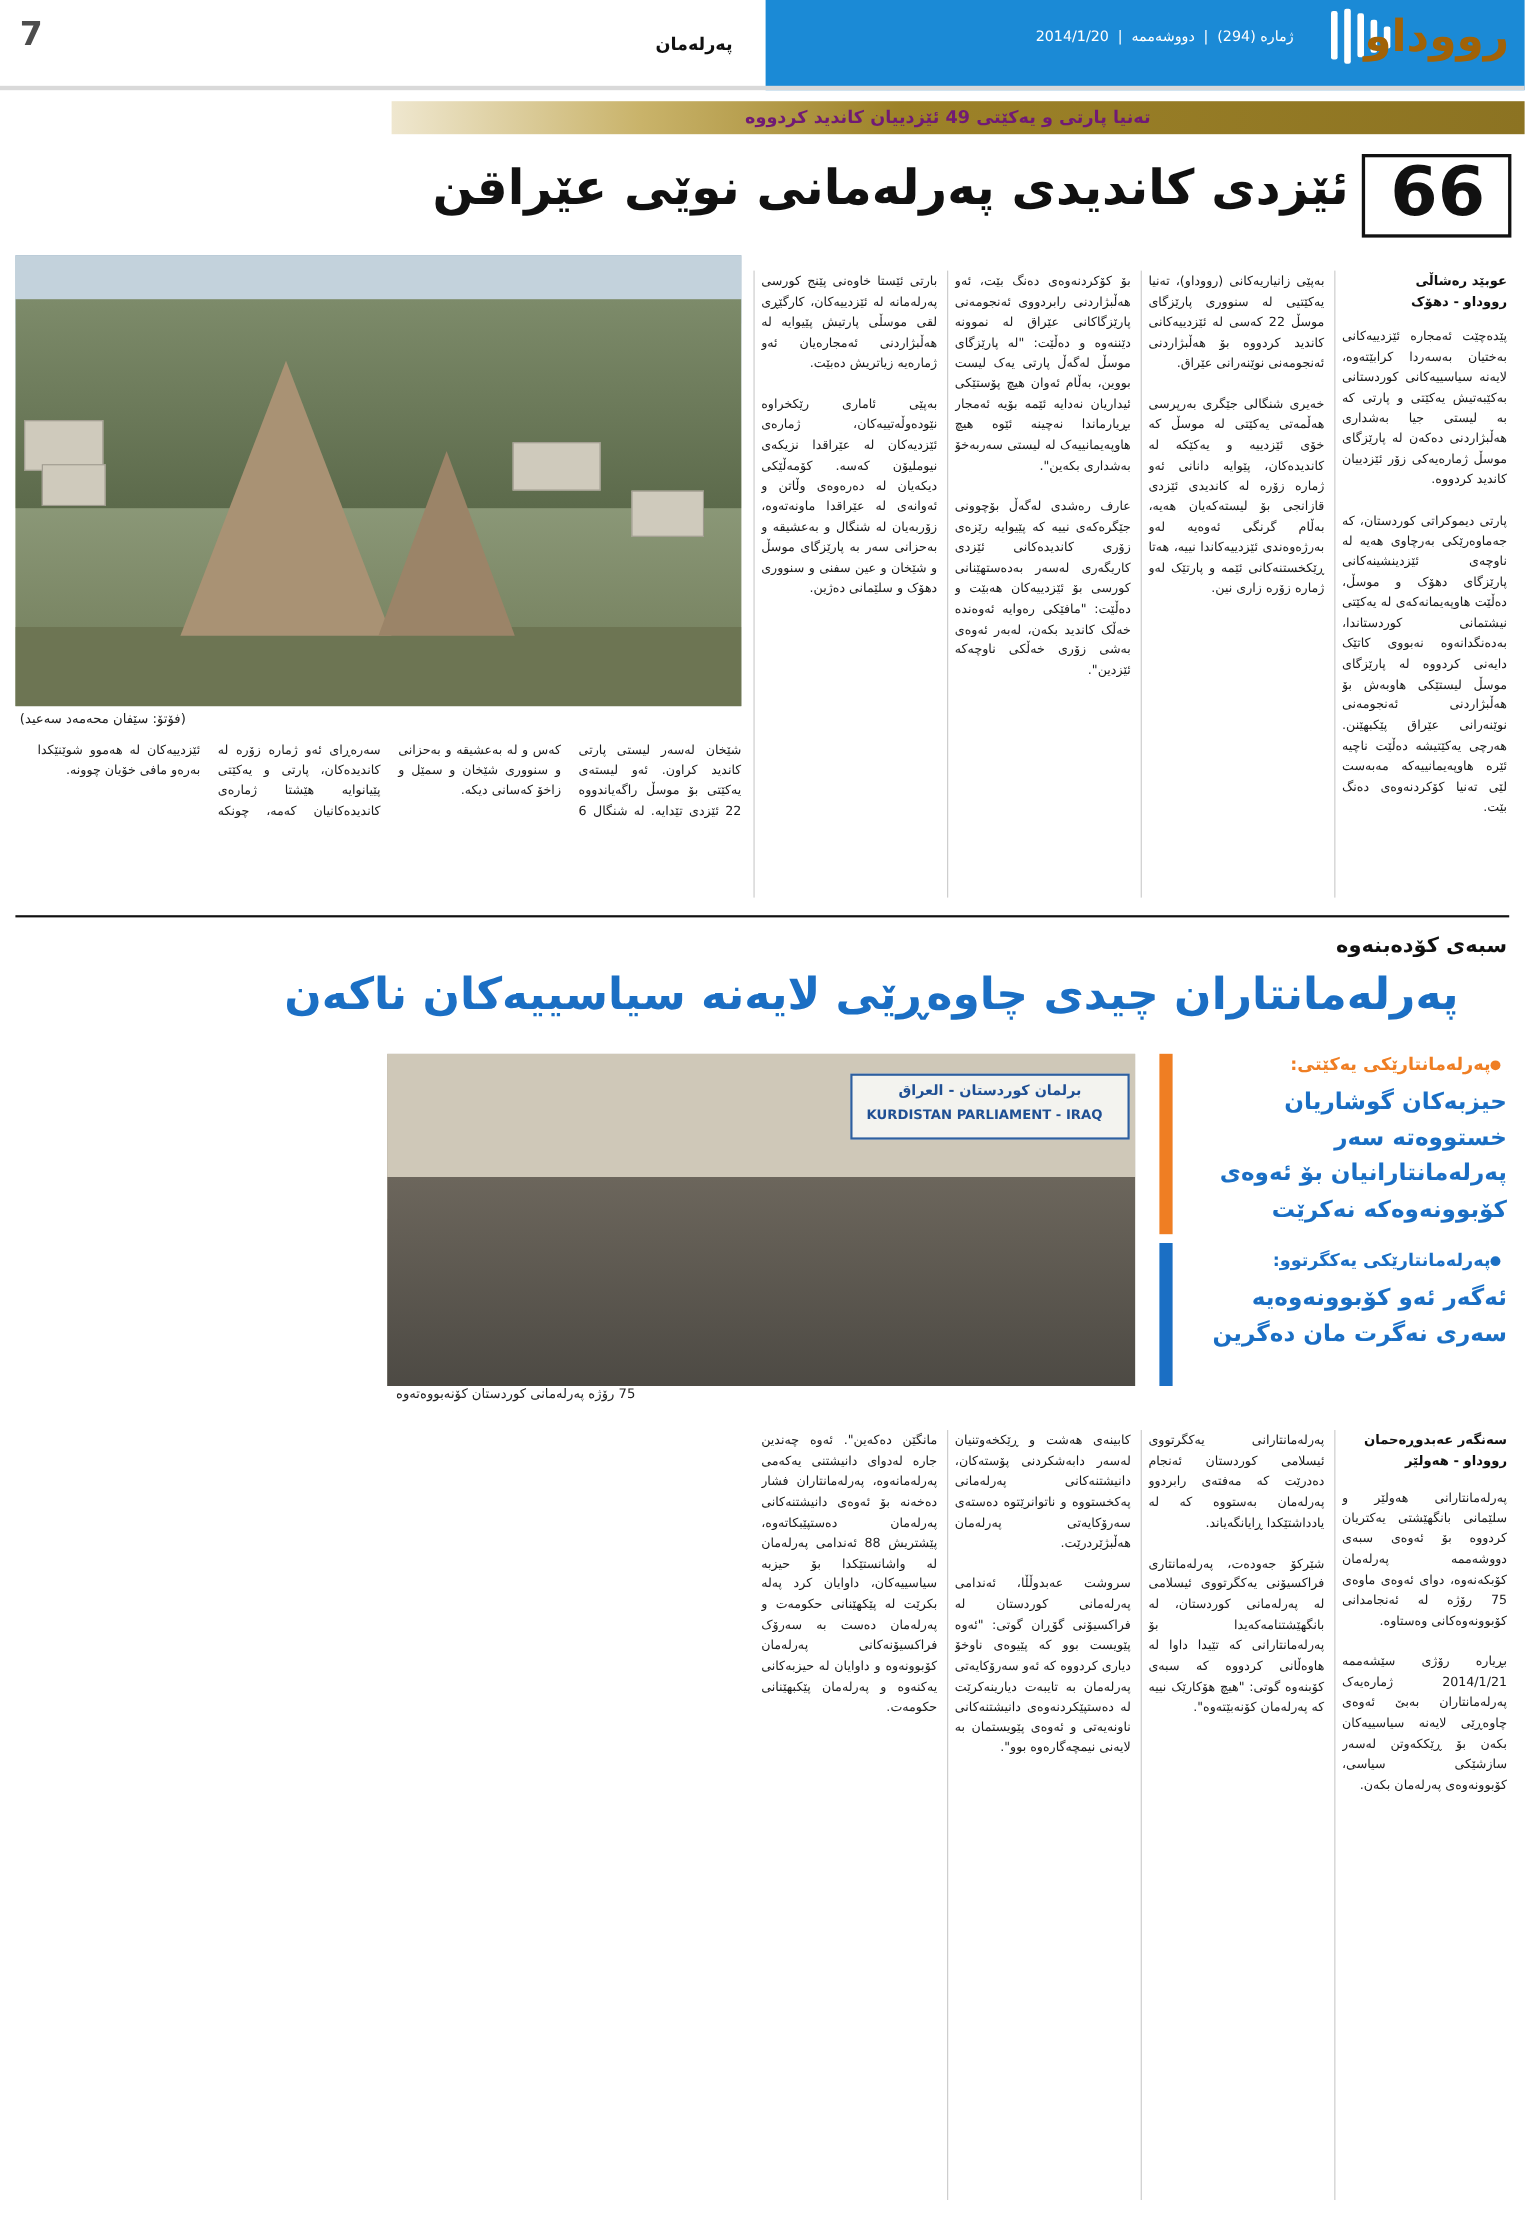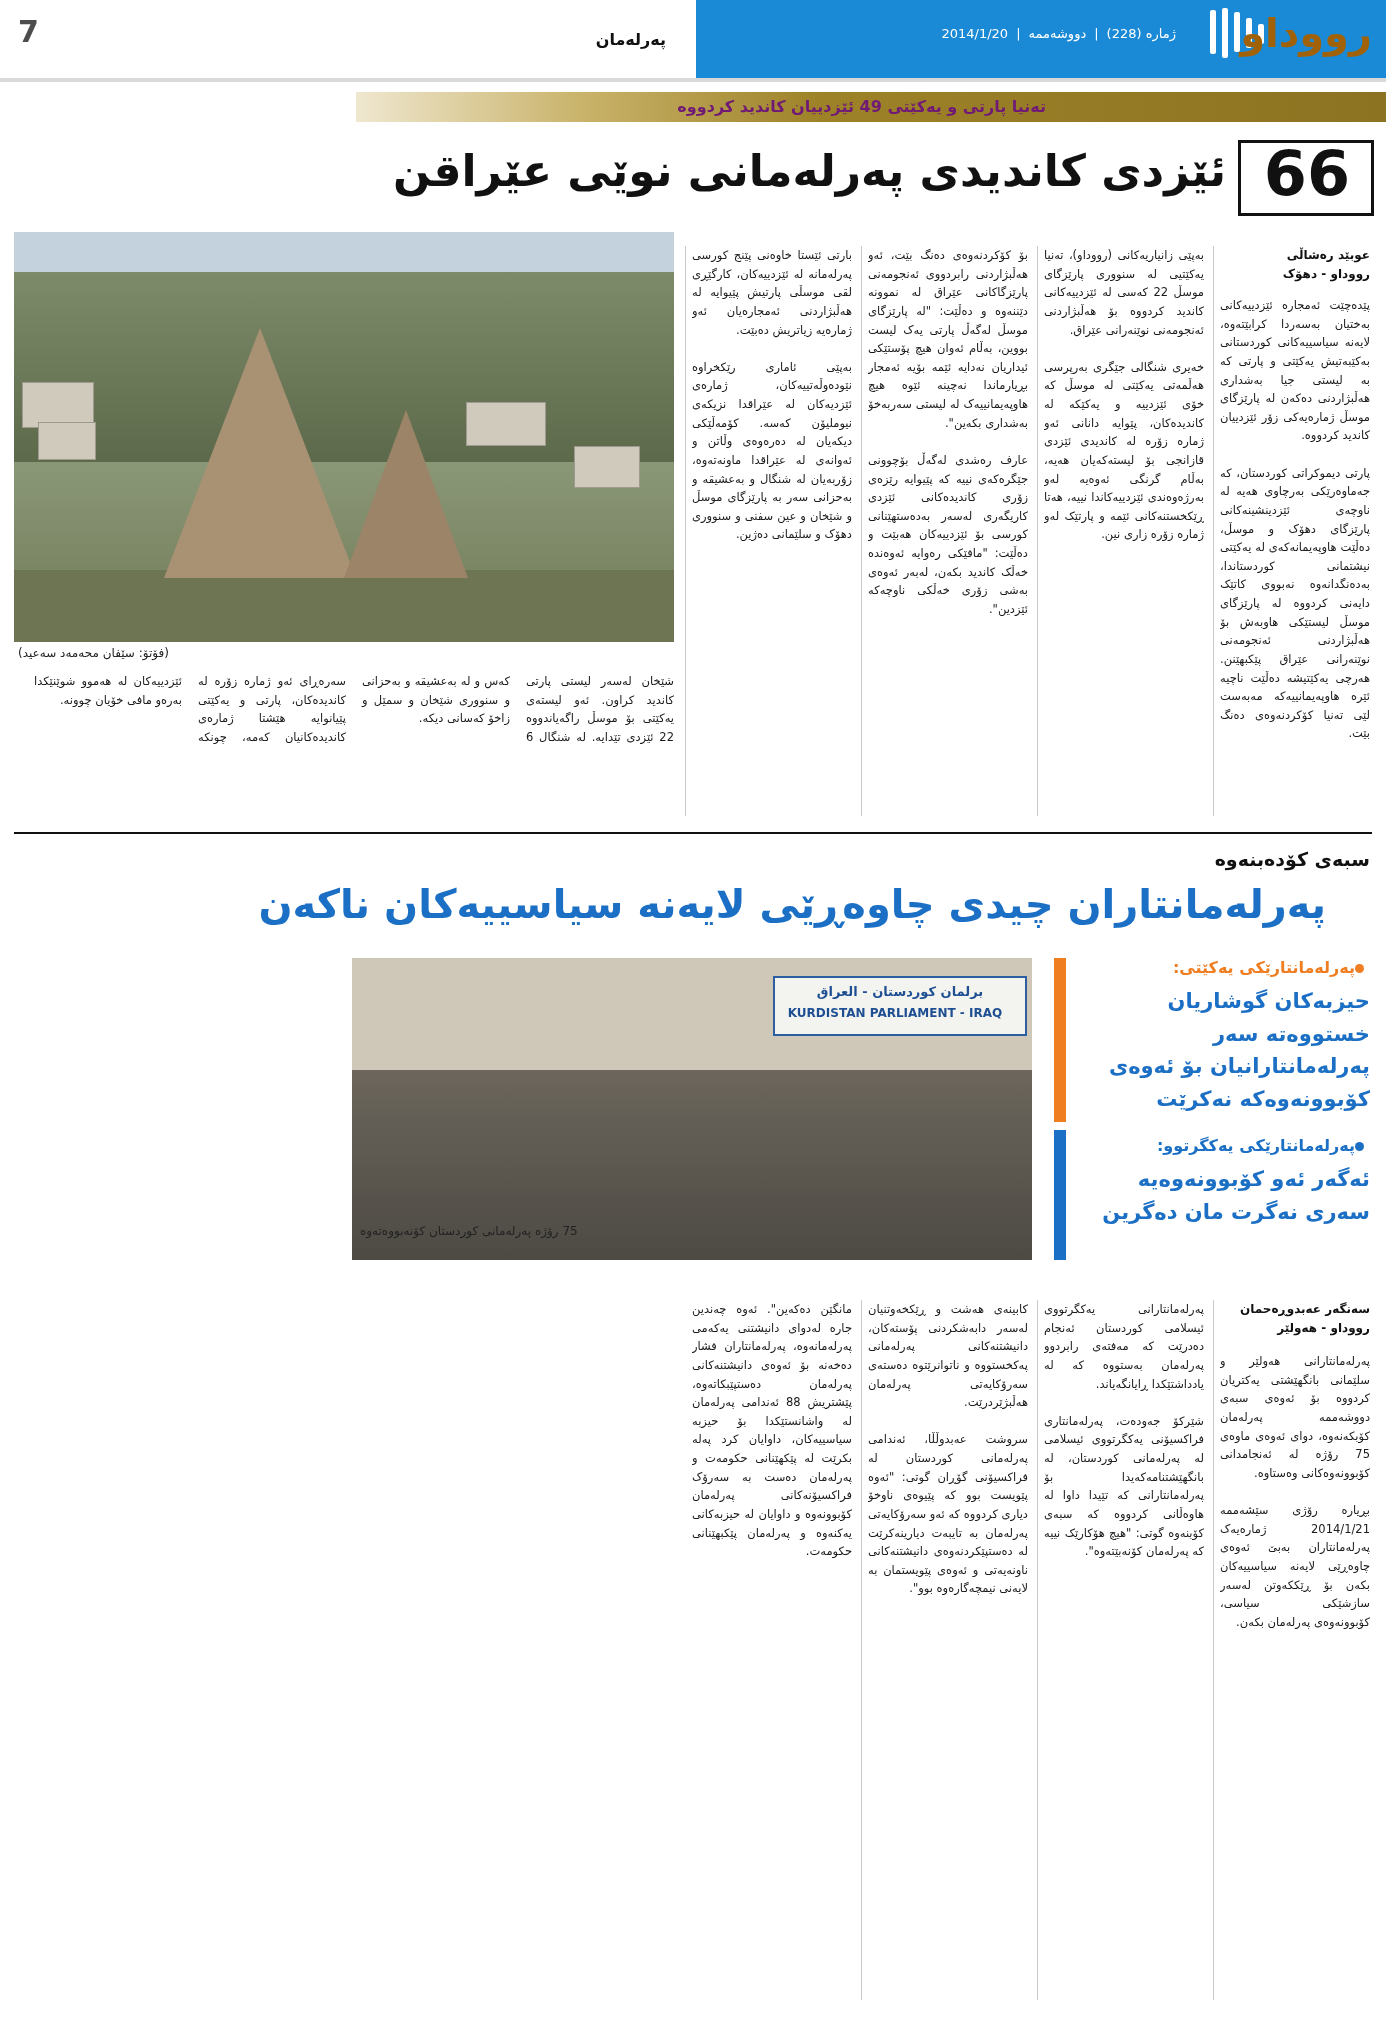--- a/index.html
+++ b/index.html
@@ -93,21 +93,21 @@
     position:absolute;top:958px;left:352px;width:680px;height:302px;
     background:linear-gradient(#b9b2a6 0%,#a59c8e 45%,#8d8a80 100%);
     overflow:hidden;
   }
   .ph2-building{position:absolute;top:0;left:0;width:680px;height:150px;background:#cfc8b8;}
   .ph2-sign{position:absolute;top:18px;left:410px;width:250px;height:56px;background:#f3f3ef;border:2px solid #2d5fa0;margin-left:11px;}
   .ph2-sign .l1{position:absolute;top:6px;left:0;width:250px;text-align:center;font-size:13px;color:#1f4f93;font-weight:bold;}
   .ph2-sign .l2{position:absolute;top:28px;left:0;width:240px;text-align:center;font-size:12px;color:#1f4f93;font-weight:bold;}
   .ph2-crowd{position:absolute;bottom:0;left:0;width:680px;height:190px;
     background:linear-gradient(#6c665c,#4d4a44);}
-  .photo2-cap{position:absolute;top:1224px;left:360px;font-size:12px;color:#222;}
+  .photo2-cap{position:absolute;top:1260px;left:360px;font-size:12px;color:#222;}
 
   
   .qblock{position:absolute;top:958px;right:16px;width:316px;}
   .qbar{position:absolute;left:0;width:12px;}
   .qbar.orange{background:#ef7e23;}
   .qbar.blue{background:#1b6fc4;}
   .qlabel{font-size:16px;font-weight:bold;color:#ef7e23;text-align:right;}
   .qlabel.blue{color:#1b6fc4;}
   .qtext{font-size:21px;font-weight:bold;color:#1b6fc4;text-align:right;line-height:1.55;}
   .qdot{display:inline-block;width:9px;height:9px;border-radius:50%;background:#ef7e23;vertical-align:middle;margin-right:6px;}
@@ -124,21 +124,21 @@
     <div class="logo-arcs">
       <span style="top:2px;left:2px;width:6px;height:44px;"></span>
       <span style="top:0px;left:14px;width:6px;height:50px;"></span>
       <span style="top:4px;left:26px;width:6px;height:40px;"></span>
       <span style="top:10px;left:38px;width:6px;height:30px;"></span>
       <span style="top:16px;left:50px;width:6px;height:20px;"></span>
     </div>
     <div class="logo-text">رووداو</div>
 
     <div class="issue-line">
-      <span>ژمارە (228)</span><b>|</b><span>دووشەممە</span><b>|</b><span>2014/1/20</span>
+      <span>ژمارە (294)</span><b>|</b><span>دووشەممە</span><b>|</b><span>2014/1/20</span>
     </div>
 
     <div class="mast-section">پەرلەمان</div>
     <div class="page-no">7</div>
     <div class="mast-rule"></div>
   </div>
 
   <div class="gold-band">
     <div class="gold-fill"></div>
     <div class="gold-text">تەنیا پارتی و یەکێتی 49 ئێزدییان کاندید کردووە</div>

